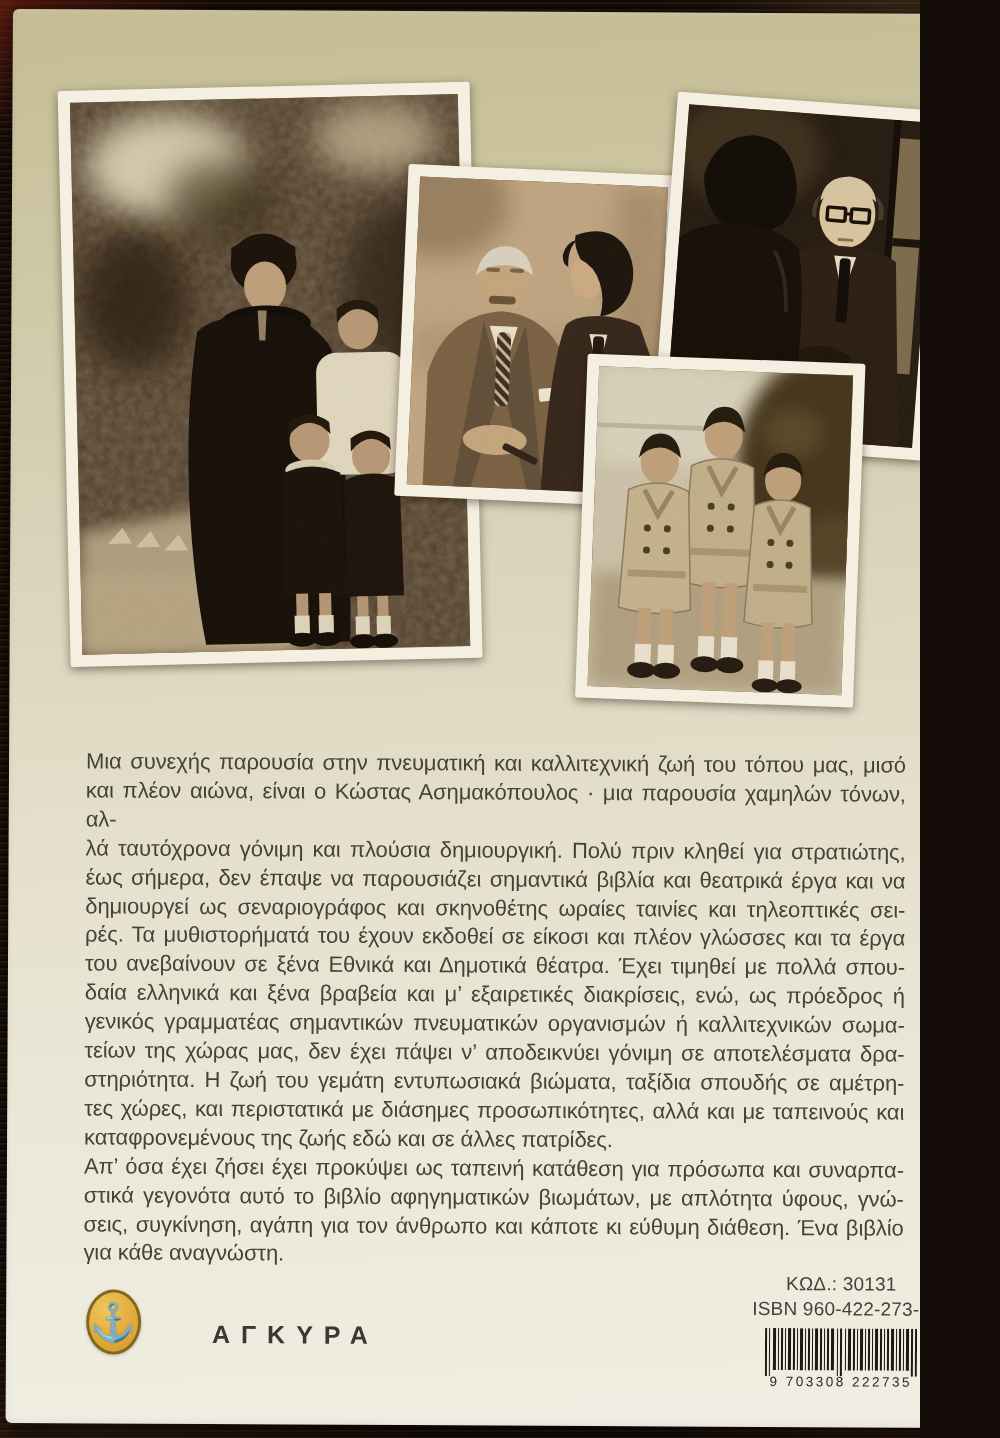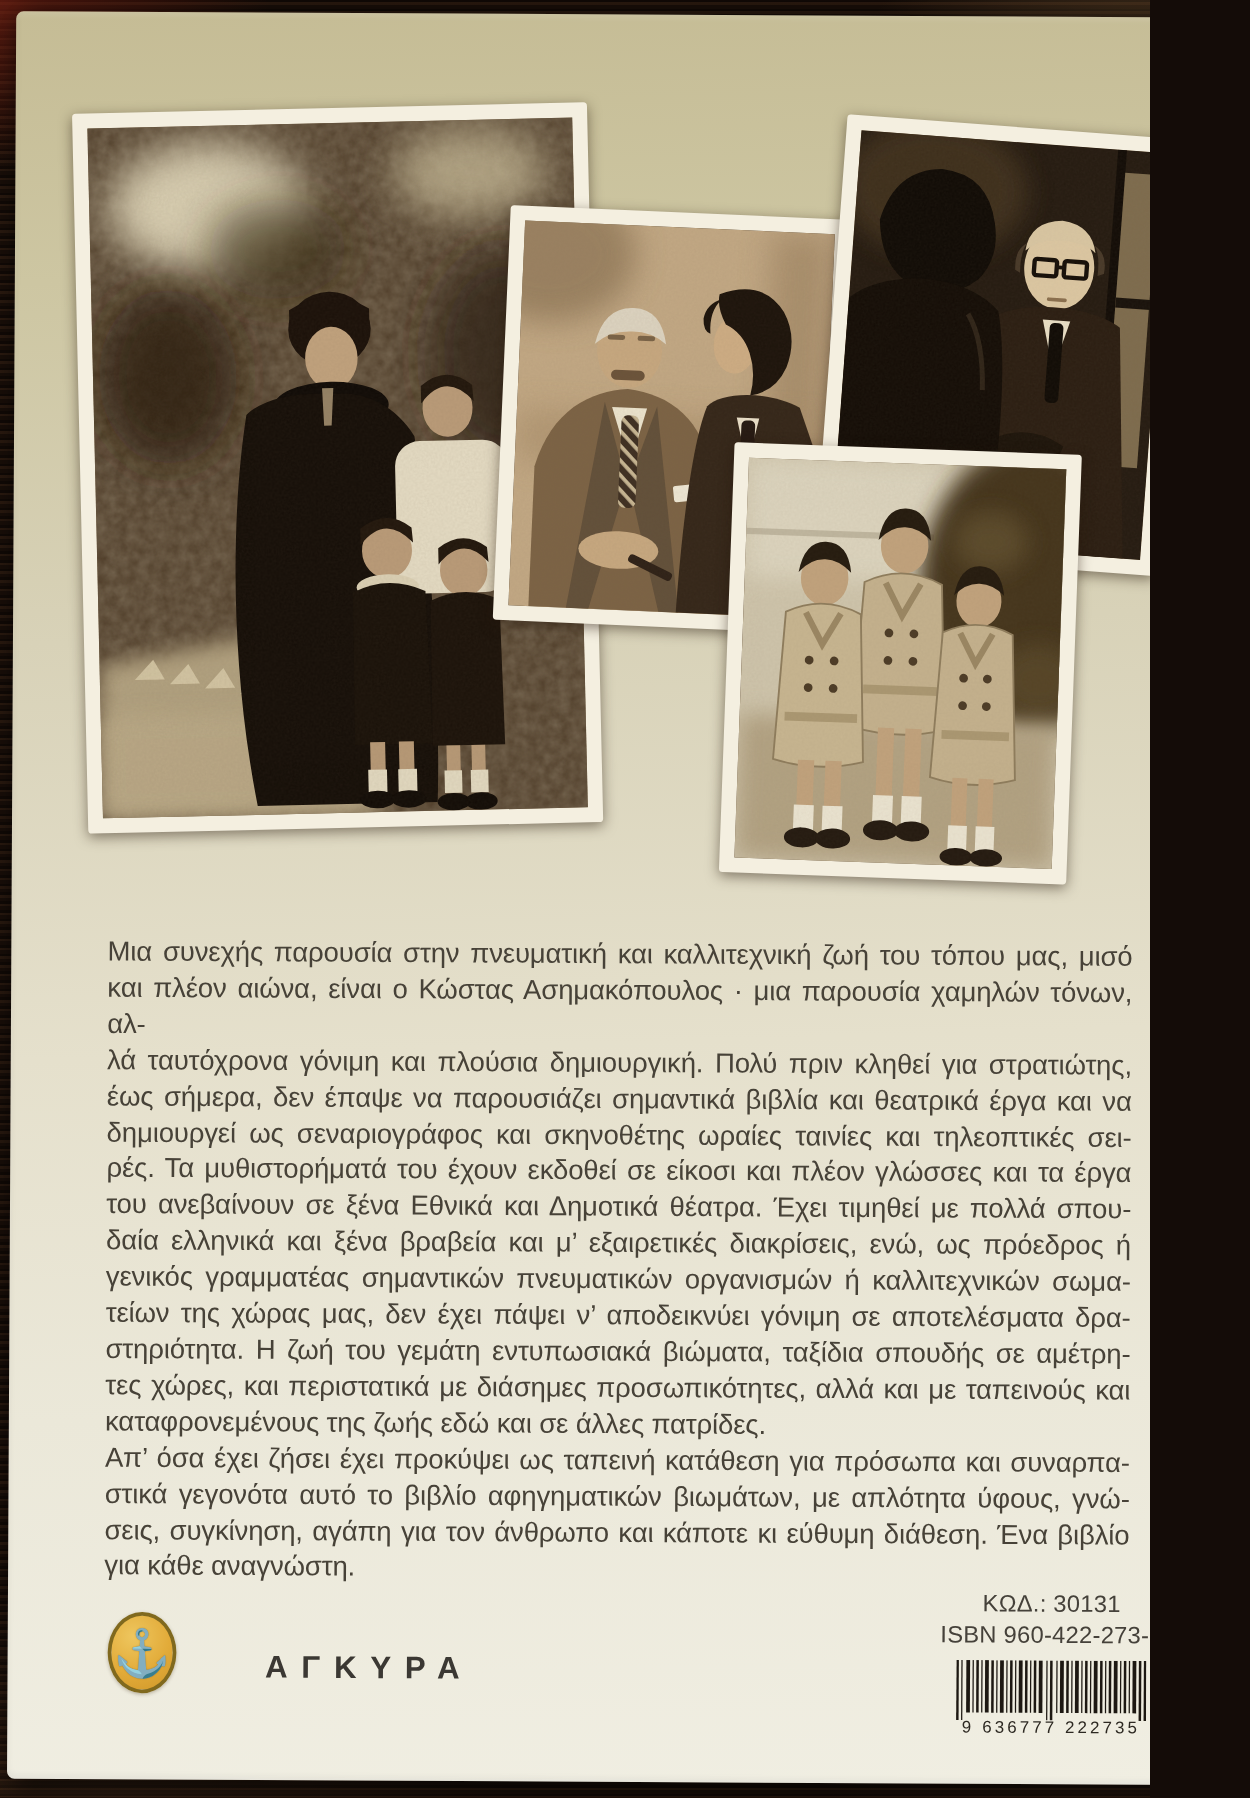--- a/index.html
+++ b/index.html
@@ -363,17 +363,17 @@
             <rect x="126" width="3" height="42"></rect>
               <rect x="131" width="1" height="42"></rect>
             <rect x="134" width="2" height="42"></rect>
               <rect x="138" width="1" height="42"></rect>
             <rect x="141" width="3" height="42"></rect>
               <rect x="146" width="2" height="48"></rect>
             <rect x="150" width="2" height="48"></rect>
           </g>
         </svg>
       </div>
-      <div class="barcode-digits">9 636777 222735</div>
+      <div class="barcode-digits">9 703308 222735</div>
     </div>
 
   </div>
 </div>
 
 </body></html>

